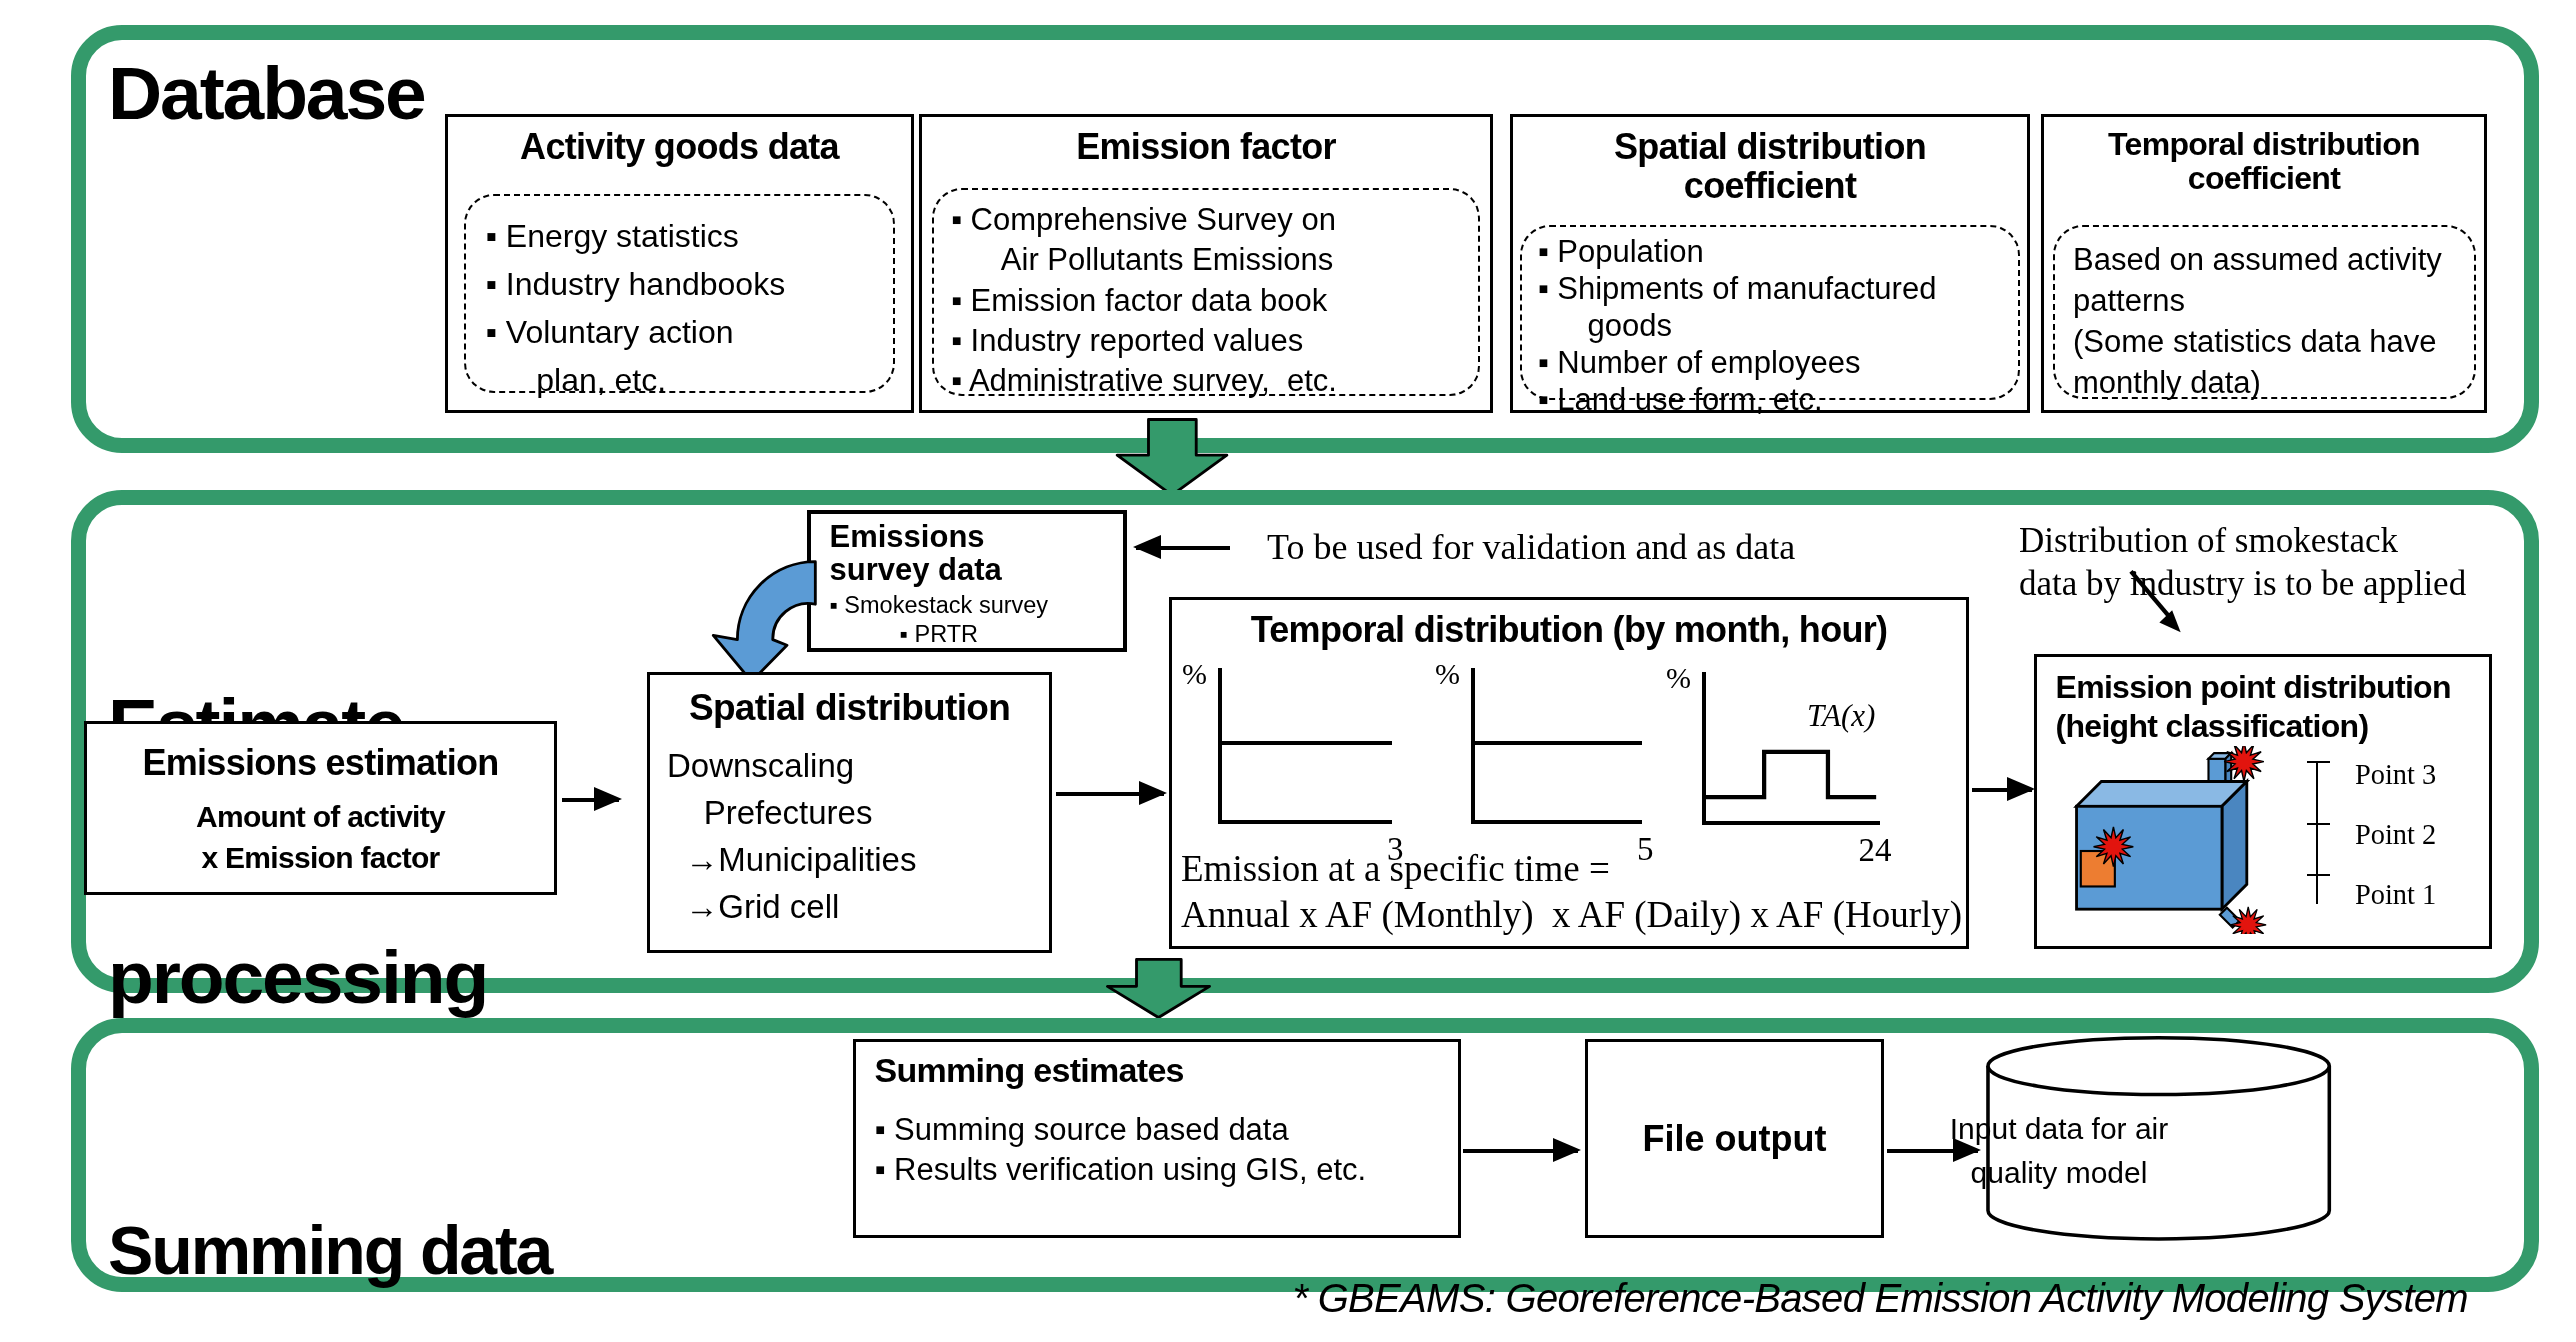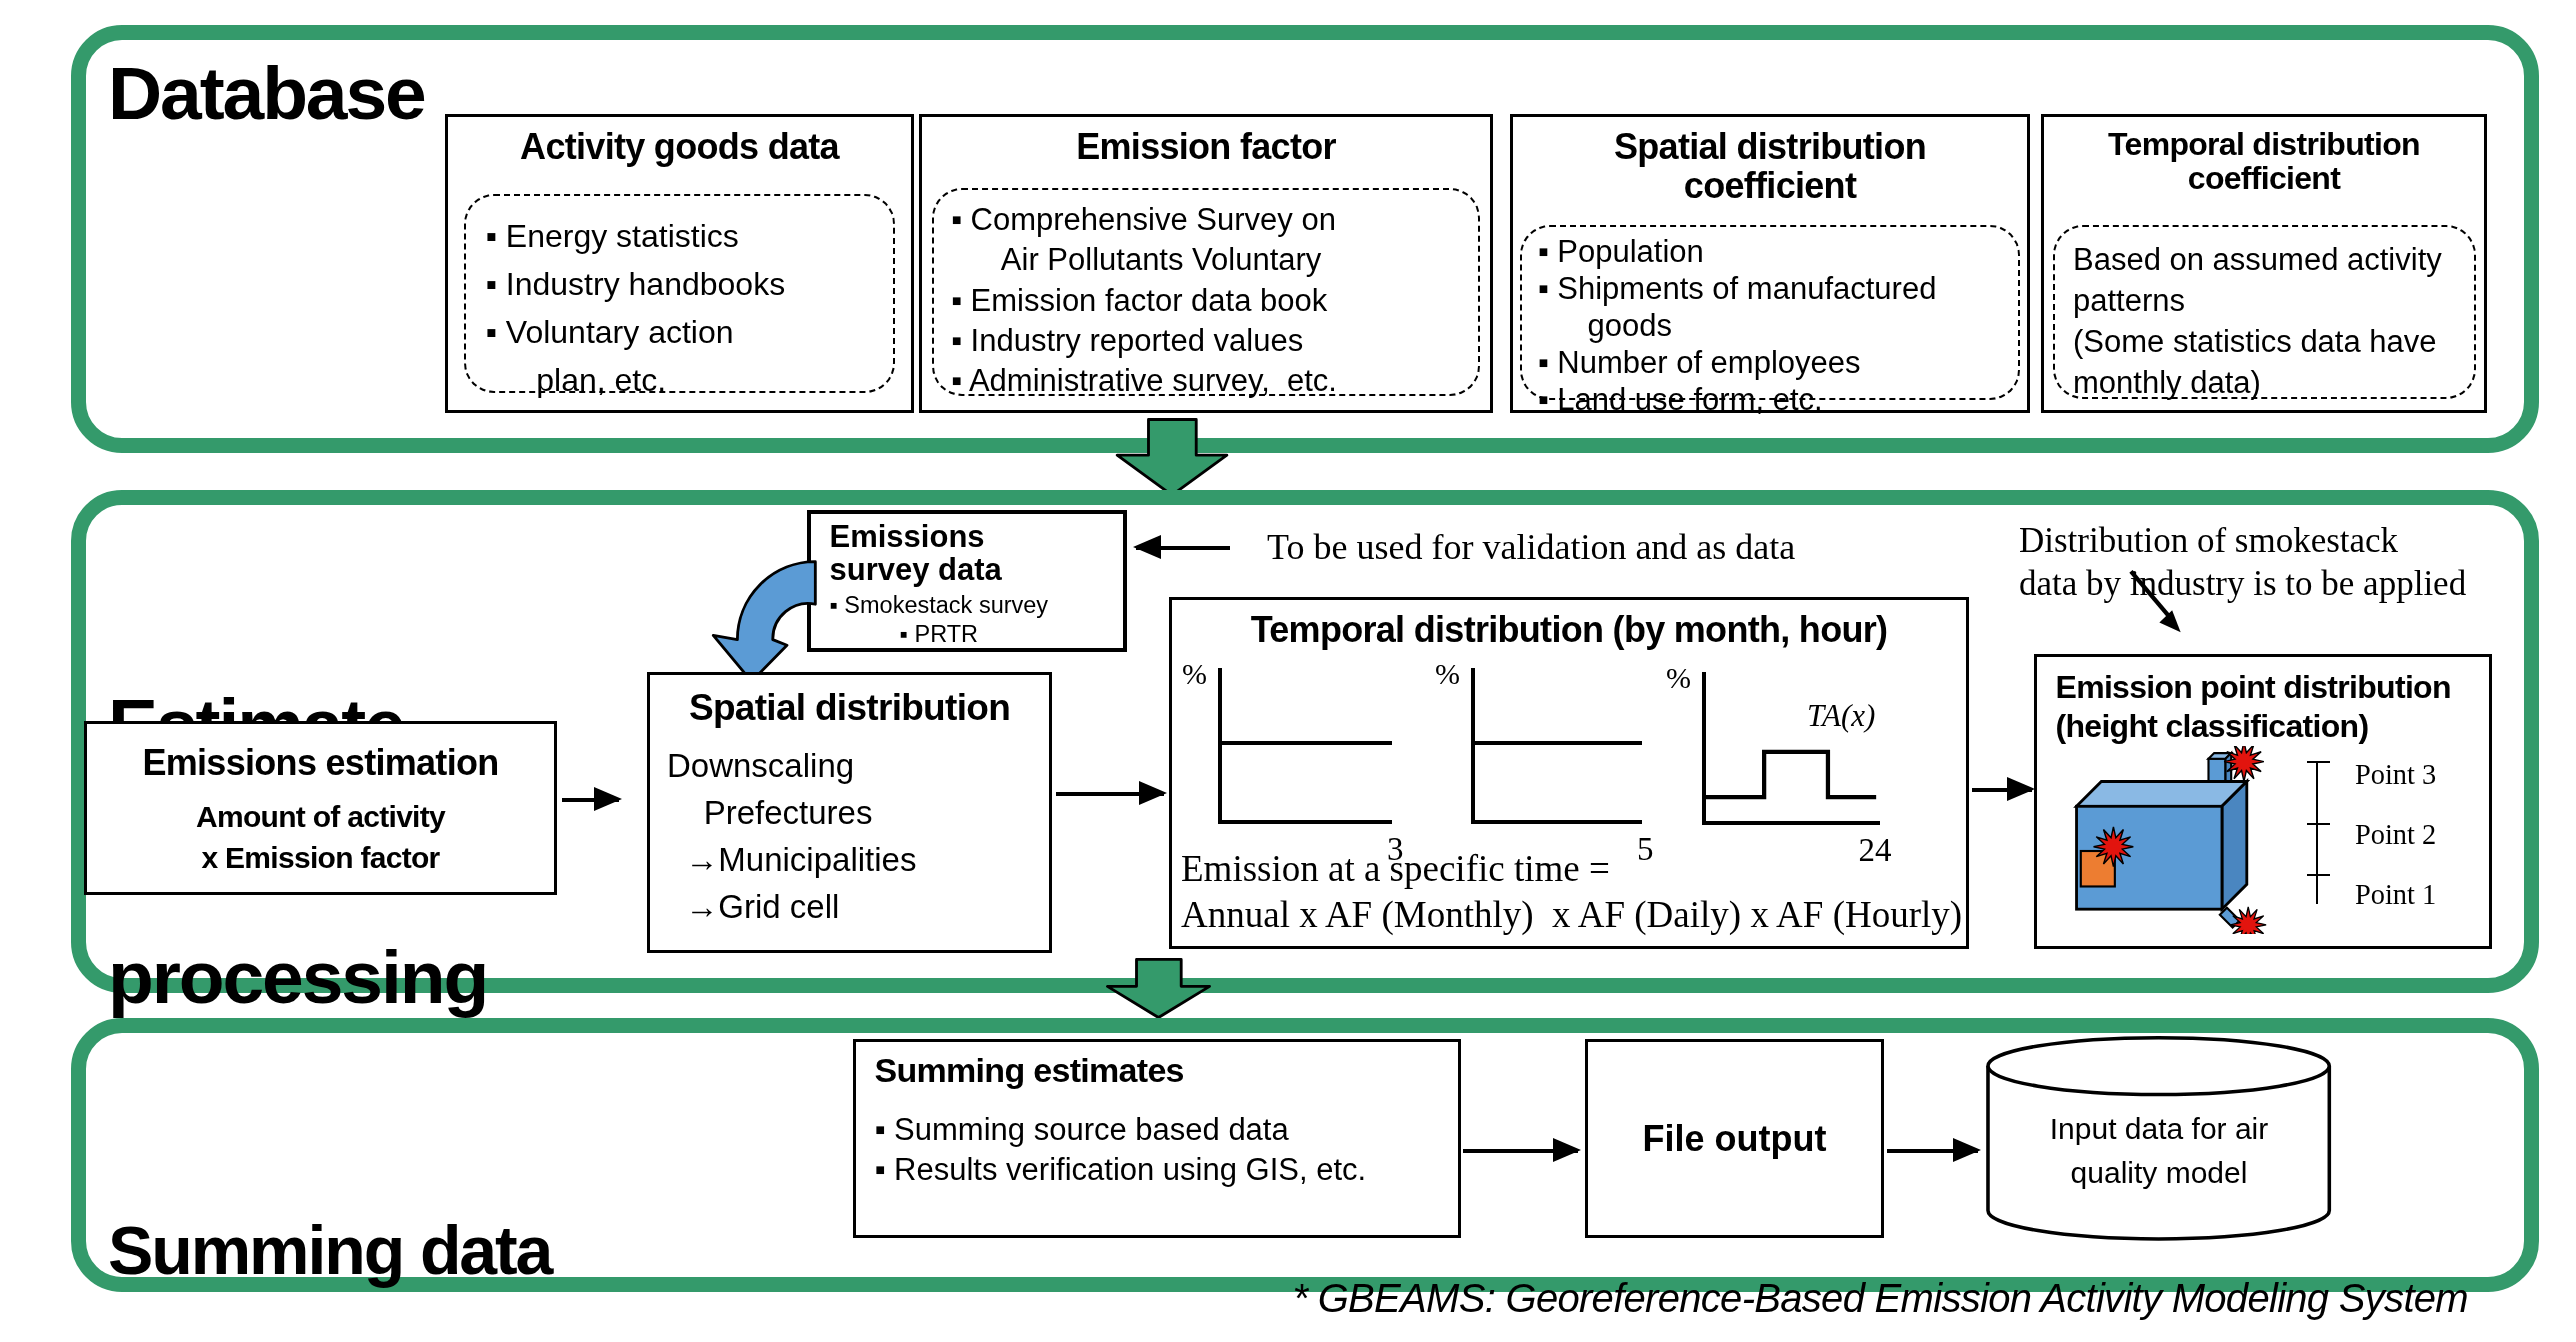--- a/index.html
+++ b/index.html
@@ -48,21 +48,21 @@
    plan, etc.</div>
     </div>
   </div>
 </div>
 
 <div class="box" style="left:919px;top:114px;width:574px;height:299px;">
   <div class="btitle" style="top:11.4px;font-size:36px;">Emission factor</div>
   <div class="dash" style="left:10px;right:10px;top:71px;bottom:14.2px;">
     <div class="items" style="left:17px;right:2.8px;top:10px;font-size:31px;line-height:1.3;">
       <div class="item">▪ Comprehensive Survey on
-   Air Pollutants Voluntary</div>
+   Air Pollutants Emissions</div>
       <div class="item">▪ Emission factor data book</div>
       <div class="item">▪ Industry reported values</div>
       <div class="item">▪ Administrative survey,  etc.</div>
     </div>
   </div>
 </div>
 
 <div class="box" style="left:1510px;top:114px;width:520px;height:299px;">
   <div class="btitle" style="top:11.4px;font-size:36px;padding:0 64px;">Spatial distribution coefficient</div>
   <div class="dash" style="left:7.1px;right:7.1px;top:108px;bottom:10px;">
@@ -236,19 +236,19 @@
 <div class="box" style="left:1585px;top:1039px;width:299px;height:199px;display:flex;align-items:center;justify-content:center;">
   <span style="font-size:36px;font-weight:bold;">File output</span>
 </div>
 
 <div class="harrow" style="left:1887px;top:1149px;width:91px;"></div>
 
 <svg class="abs" style="left:1983px;top:1034px;" width="352" height="210" viewBox="0 0 495 295">
   <path d="M7,45 L7,248 A240,40 0 0 0 487,248 L487,45" style="fill:#fff;stroke:#000;stroke-width:5"></path>
   <ellipse cx="247" cy="45" rx="240" ry="40" style="fill:#fff;stroke:#000;stroke-width:5"></ellipse>
 </svg>
-<div class="abs" style="left:1990px;top:1107px;width:338px;text-align:center;font-size:30px;line-height:1.45;">
+<div class="abs" style="left:1890px;top:1107px;width:338px;text-align:center;font-size:30px;line-height:1.45;">
   <div>Input data for air</div>
   <div>quality model</div>
 </div>
 
 <div class="abs" style="right:108px;top:1276px;font-size:40px;font-style:italic;white-space:nowrap;letter-spacing:-0.7px;">* GBEAMS: Georeference-Based Emission Activity Modeling System</div>
 
 
 </body></html>

